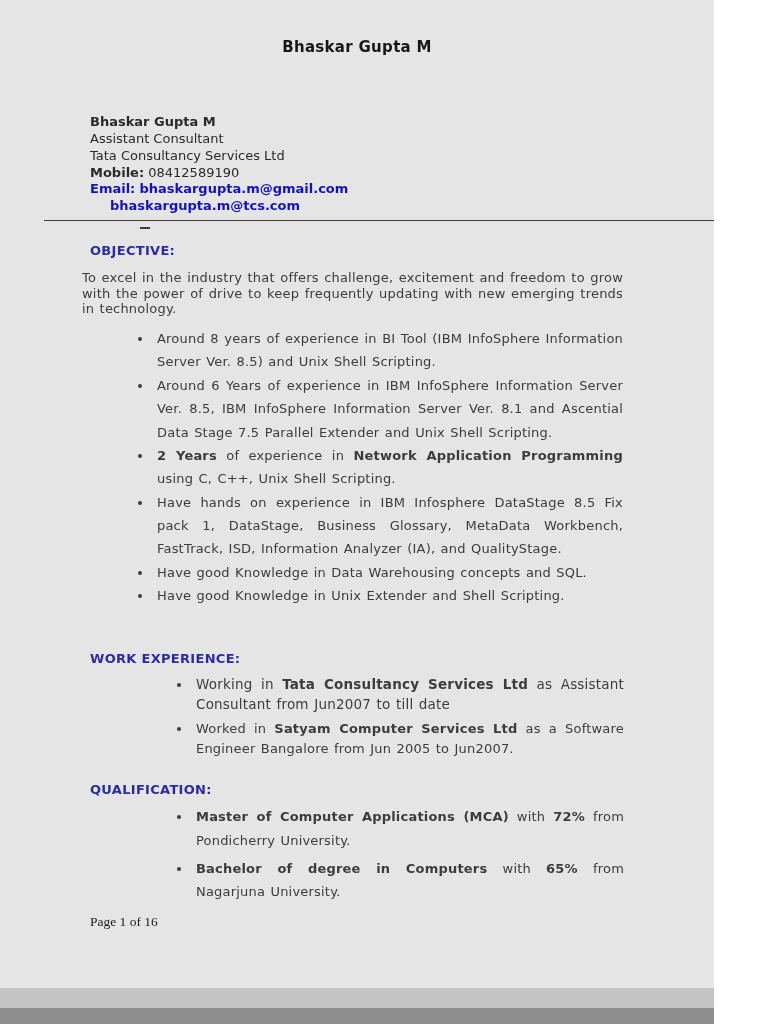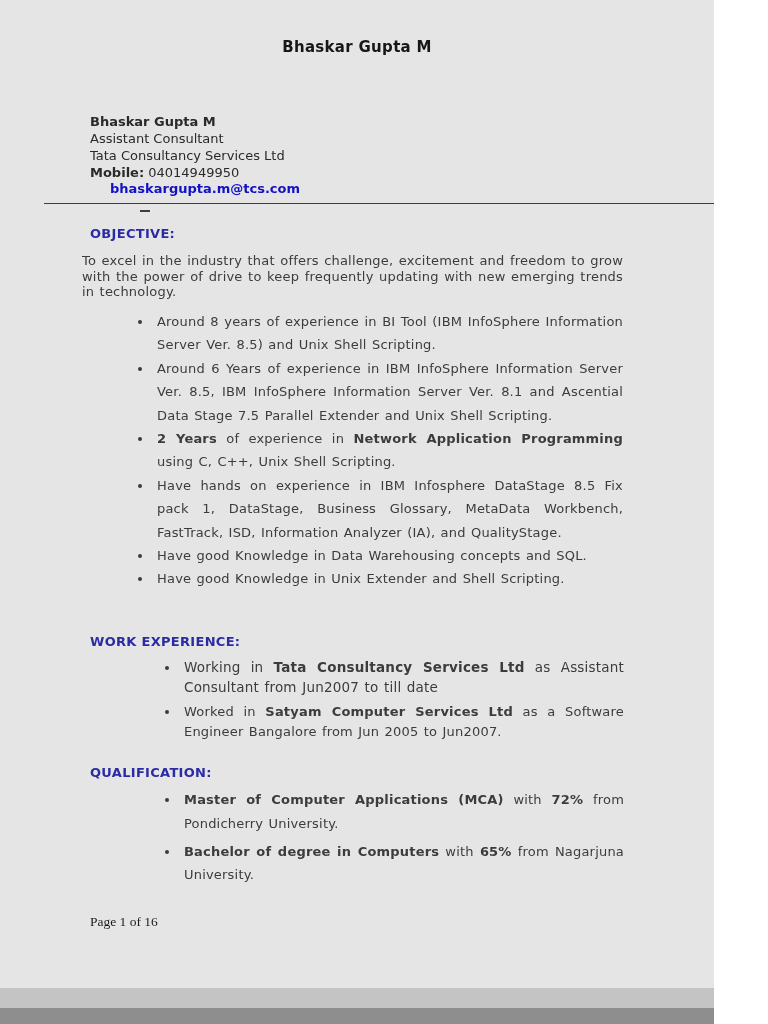--- a/index.html
+++ b/index.html
@@ -68,21 +68,21 @@
     font-size: 13px;
     line-height: 1.8;
   }
   ul.summary li {
     text-align: justify;
     letter-spacing: 0.2px;
     word-spacing: 1px;
     padding-left: 4px;
   }
   ul.inner {
-    margin: 8px 90px 0 0;
+    margin: 8px 90px 0 12px;
     padding-left: 180px;
     list-style: disc outside;
     font-size: 13px;
     line-height: 1.5;
   }
   ul.inner li {
     text-align: justify;
     letter-spacing: 0.2px;
     word-spacing: 1px;
     padding-left: 4px;
@@ -110,21 +110,22 @@
 <body>
 
 <div class="page">
 
   <h1 class="doc-title">Bhaskar Gupta M</h1>
 
   <div class="contact">
     <div class="contact-line b">Bhaskar Gupta M</div>
     <div class="contact-line">Assistant Consultant</div>
     <div class="contact-line">Tata Consultancy Services Ltd</div>
-    <div class="contact-line"><span class="b">Mobile:</span> <span>04014949950</span></div>
+    <div class="contact-line"><span class="b">Mobile:</span> <span>08412589190</span></div>
+    <div class="contact-line"><span class="b link">Email:</span> <a href="#" class="b link">bhaskargupta.m@gmail.com</a></div>
     <div class="contact-line email-indent"><a href="#" class="b link">bhaskargupta.m@tcs.com</a></div>
   </div>
 
   <div class="rule"></div>
   <div class="stray-dash"></div>
 
   <h2 class="sec-h">OBJECTIVE:</h2>
   <p class="objective-text">To excel in the industry that offers challenge, excitement and freedom to grow with the power of drive to keep frequently updating with new emerging trends in technology.</p>
 
   <ul class="summary">

